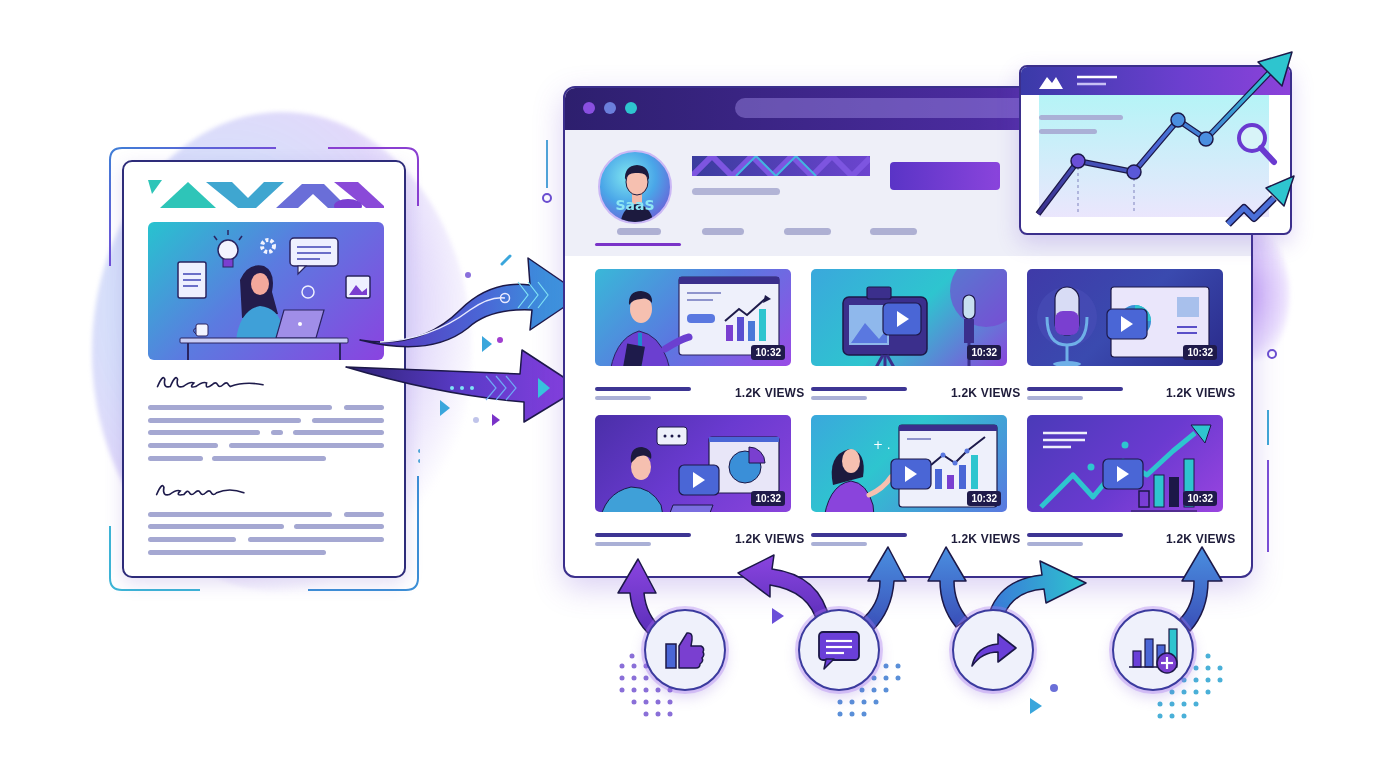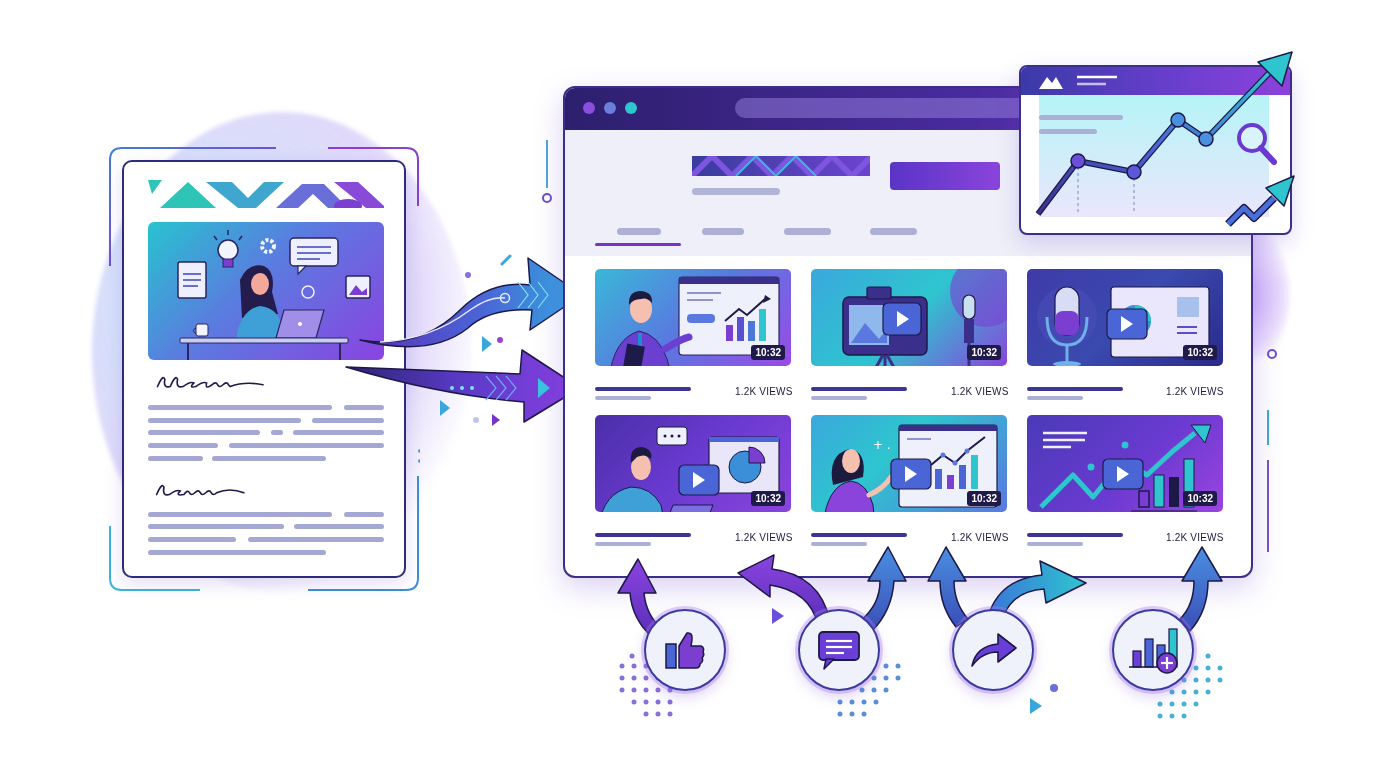--- a/index.html
+++ b/index.html
@@ -27,21 +27,21 @@
   .channel-banner { position: absolute; left: 127px; top: 26px; width: 178px; height: 20px; background: linear-gradient(90deg, #3a3c9e 0%, #6c44cf 100%); overflow: hidden; }
   .channel-sub { position: absolute; left: 127px; top: 58px; width: 88px; height: 7px; border-radius: 4px; background: #b2b4d6; }
   .subscribe-btn { position: absolute; left: 325px; top: 32px; width: 110px; height: 28px; border-radius: 4px; background: linear-gradient(90deg, #5a34c6, #8a44dc); border: none; cursor: pointer; }
   .tab-pill { position: absolute; top: 98px; height: 7px; border-radius: 4px; background: #aeb0d3; }
   .tab-underline { position: absolute; left: 30px; top: 113px; width: 86px; height: 3px; background: #7a33c8; border-radius: 2px; }
 
   .thumb { position: absolute; width: 196px; height: 97px; border-radius: 5px; overflow: hidden; cursor: pointer; }
   .duration { position: absolute; right: 6px; bottom: 6px; background: #1f1a4a; color: #fff; font-size: 10px; font-weight: bold; padding: 2px 4px; border-radius: 3px; }
   .title-bar { position: absolute; height: 4px; border-radius: 2px; background: #3d3593; }
   .sub-bar { position: absolute; height: 4px; border-radius: 2px; background: #aab0d6; }
-  .views { position: absolute; font-size: 10px; font-weight: normal; color: #1e1c3a; letter-spacing: 0.2px; }
+  .views { position: absolute; font-size: 12px; font-weight: bold; color: #1e1c3a; letter-spacing: 0.2px; }
 
   
   .analytics { position: absolute; left: 1019px; top: 65px; width: 273px; height: 170px; background: #fff; border: 2px solid #3b2f8c; border-radius: 8px; box-shadow: 0 8px 22px rgba(110,70,210,0.22); overflow: hidden; }
   .analytics-bar { position: absolute; left: 0; top: 0; width: 100%; height: 28px; background: linear-gradient(90deg, #3a3aa8 0%, #6c3fcf 60%, #8c42da 100%); }
   .analytics-area { position: absolute; left: 18px; top: 28px; width: 230px; height: 122px; background: linear-gradient(180deg, rgba(120,235,240,0.55) 0%, rgba(210,200,250,0.45) 100%); }
 
   
   .engage { position: absolute; width: 82px; height: 82px; border-radius: 50%; background: #eff1fb; border: 2px solid #3b3b9e; box-shadow: 0 0 0 3px rgba(170,120,240,0.35), 0 6px 14px rgba(120,80,210,0.25); cursor: pointer; display: flex; align-items: center; justify-content: center; }
 
   svg { display: block; }
@@ -213,20 +213,29 @@
 
 <div class="browser">
   <div class="browser-bar">
     <span class="dot" style="left:18px; background:#8a4fe0;"></span>
     <span class="dot" style="left:39px; background:#6b7fdc;"></span>
     <span class="dot" style="left:60px; background:#2ec5cf;"></span>
     <div class="url-bar"></div>
   </div>
 
   <div class="channel-header">
+    <div class="avatar">
+      <svg width="74" height="74" viewBox="0 0 74 74">
+        <path d="M20 74 Q22 54 37 52 Q52 54 54 74 Z" fill="#1c1a3e"></path>
+        <rect x="32" y="40" width="10" height="12" fill="#f2b8a8"></rect>
+        <ellipse cx="37" cy="30" rx="11" ry="13" fill="#f6c0b0" stroke="#1c1a3e" stroke-width="1"></ellipse>
+        <path d="M25 28 Q24 14 37 13 Q50 14 49 28 Q46 20 37 21 Q28 20 25 28 Z" fill="#1c1a3e"></path>
+      </svg>
+      <span class="avatar-label">SaaS</span>
+    </div>
     <div class="channel-banner">
       <svg width="178" height="20" viewBox="0 0 178 20">
         <polyline points="0,20 20,0 40,20 60,0 80,20 100,0 120,20 140,0 160,20 178,2" fill="none" stroke="#7d55e0" stroke-width="6"></polyline>
         <polyline points="44,20 64,0 84,20 104,0 124,20" fill="none" stroke="#42b4e0" stroke-width="2"></polyline>
       </svg>
     </div>
     <div class="channel-sub"></div>
     <button class="subscribe-btn"></button>
 
     <div class="tab-pill" style="left:52px; width:44px;"></div>

